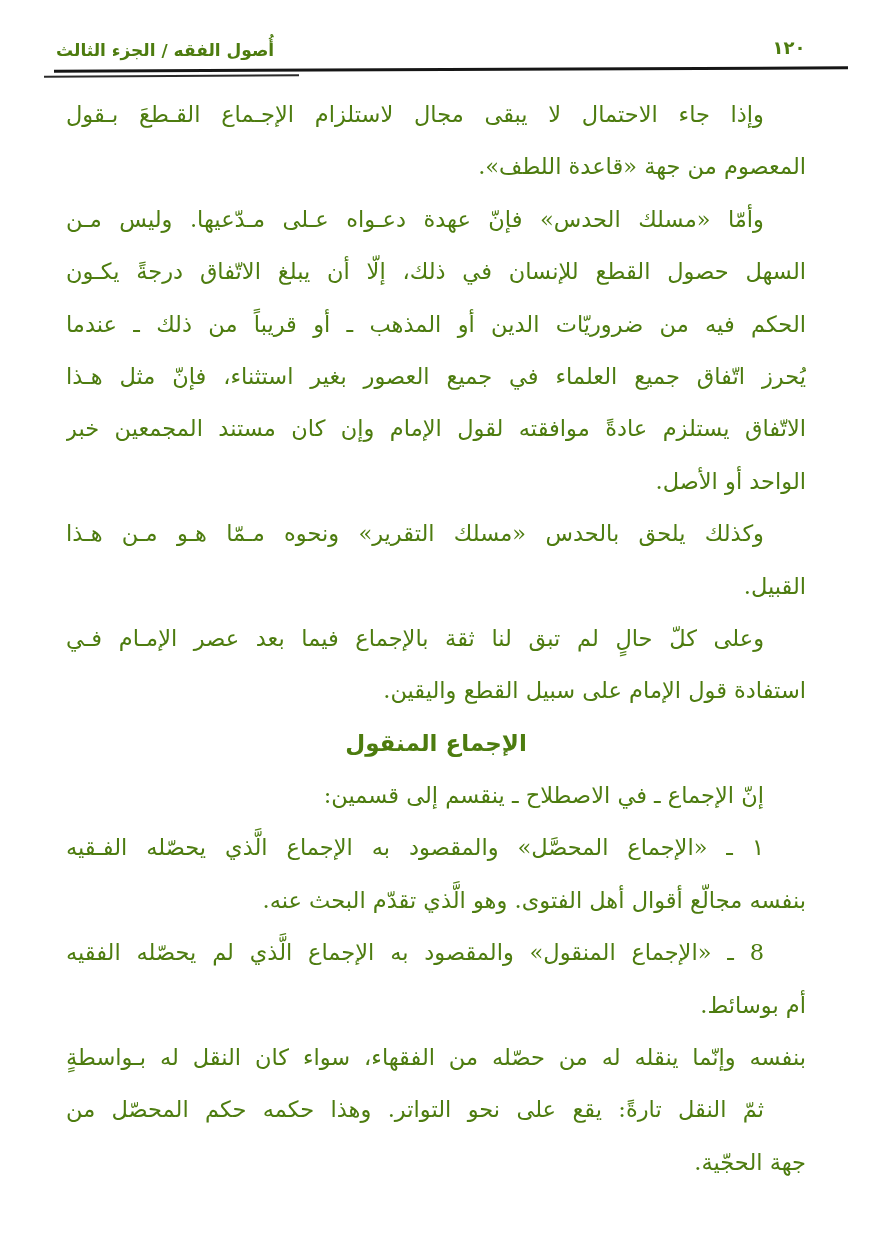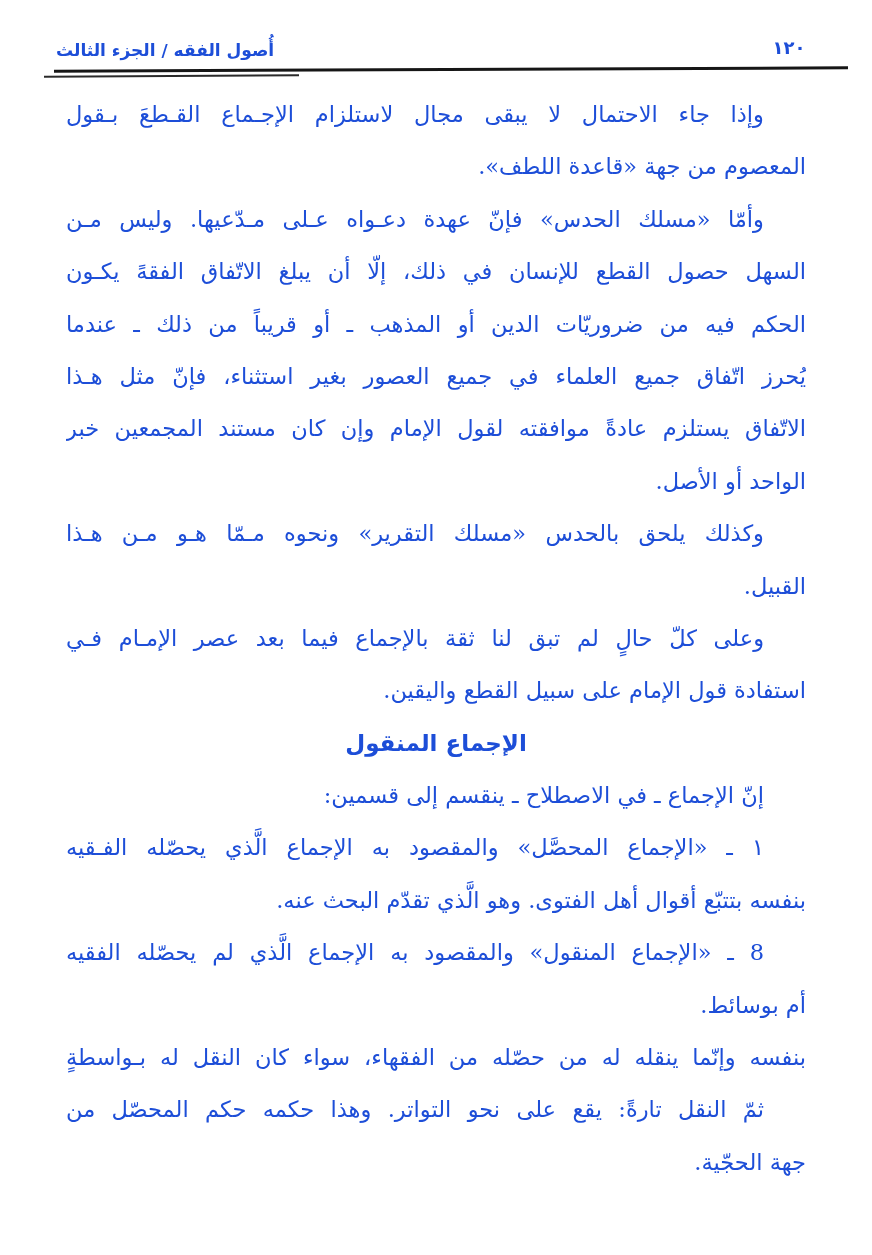--- a/index.html
+++ b/index.html
@@ -5,21 +5,21 @@
   html, body {
     margin: 0;
     padding: 0;
     background: #ffffff;
   }
   .page {
     position: relative;
     width: 872px;
     height: 1255px;
     background: #ffffff;
-    color: #1d4ed8;
+    color: #4d7c0f;
     font-family: "DejaVu Serif", "DejaVu Sans", serif;
     overflow: hidden;
     direction: rtl;
   }
   
   .header-title {
     position: absolute;
     top: 40px;
     left: 56px;
     font-size: 17px;
@@ -102,33 +102,33 @@
   <div class="page-number">١٢٠</div>
 
   <div class="rule-main"></div>
 
   <div class="rule-secondary"></div>
 
   <div class="body-text">
       <div class="line start">وإذا جاء الاحتمال لا يبقى مجال لاستلزام الإجـماع القـطعَ بـقول</div>
       <div class="line end">المعصوم من جهة «قاعدة اللطف».</div>
       <div class="line start">وأمّا «مسلك الحدس» فإنّ عهدة دعـواه عـلى مـدّعيها. وليس مـن</div>
-      <div class="line body">السهل حصول القطع للإنسان في ذلك، إلّا أن يبلغ الاتّفاق الفقهً يكـون</div>
+      <div class="line body">السهل حصول القطع للإنسان في ذلك، إلّا أن يبلغ الاتّفاق درجةً يكـون</div>
       <div class="line body">الحكم فيه من ضروريّات الدين أو المذهب ـ أو قريباً من ذلك ـ عندما</div>
       <div class="line body">يُحرز اتّفاق جميع العلماء في جميع العصور بغير استثناء، فإنّ مثل هـذا</div>
       <div class="line body">الاتّفاق يستلزم عادةً موافقته لقول الإمام وإن كان مستند المجمعين خبر</div>
       <div class="line end">الواحد أو الأصل.</div>
       <div class="line start">وكذلك يلحق بالحدس «مسلك التقرير» ونحوه مـمّا هـو مـن هـذا</div>
       <div class="line end">القبيل.</div>
       <div class="line start">وعلى كلّ حالٍ لم تبق لنا ثقة بالإجماع فيما بعد عصر الإمـام فـي</div>
       <div class="line end">استفادة قول الإمام على سبيل القطع واليقين.</div>
       <div class="line heading">الإجماع المنقول</div>
       <div class="line start-end">إنّ الإجماع ـ في الاصطلاح ـ ينقسم إلى قسمين:</div>
       <div class="line start">١ ـ «الإجماع المحصَّل» والمقصود به الإجماع الَّذي يحصّله الفـقيه</div>
-      <div class="line end">بنفسه بتتبّع أقوال أهل الفتوى. وهو الَّذي تقدّم البحث عنه.</div>
+      <div class="line end">بنفسه مجالّع أقوال أهل الفتوى. وهو الَّذي تقدّم البحث عنه.</div>
       <div class="line start">8 ـ «الإجماع المنقول» والمقصود به الإجماع الَّذي لم يحصّله الفقيه</div>
       <div class="line end">أم بوسائط.</div>
       <div class="line body">بنفسه وإنّما ينقله له من حصّله من الفقهاء، سواء كان النقل له بـواسطةٍ</div>
       <div class="line start">ثمّ النقل تارةً: يقع على نحو التواتر. وهذا حكمه حكم المحصّل من</div>
       <div class="line end">جهة الحجّية.</div>
     </div>
 
 </div>
 
 </body></html>

